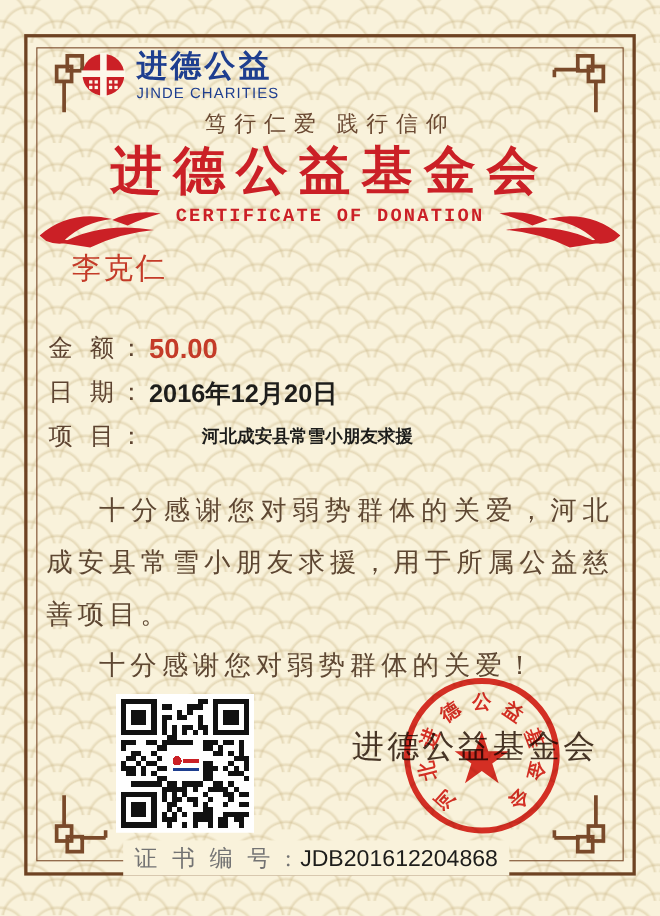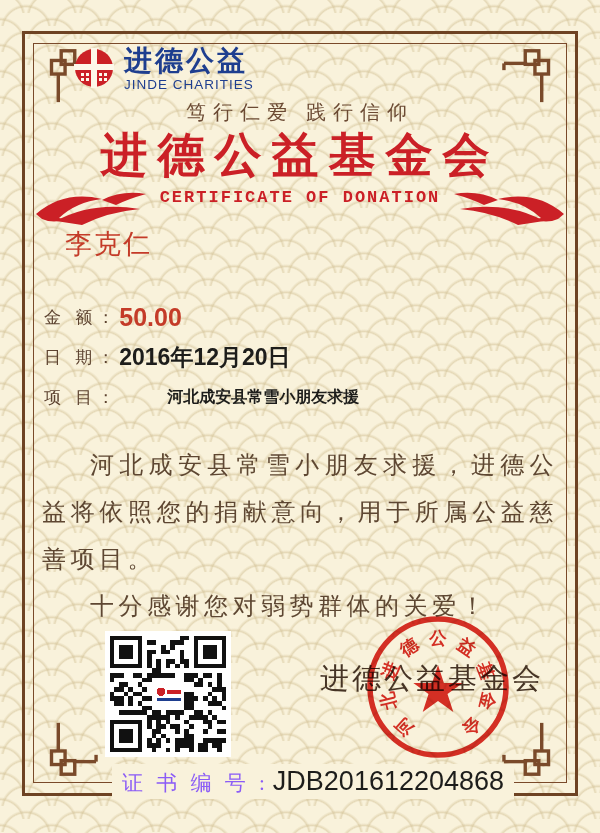--- a/index.html
+++ b/index.html
@@ -64,21 +64,21 @@
   }
 
   .donor{
     position:absolute;left:40px;top:226px;
     font-size:27px;color:#c43b28;letter-spacing:2px;margin-left:25px;
   }
   .fields{position:absolute;left:44px;top:297px;}
   .field{height:40px;display:flex;align-items:center;}
   .field .lbl{
     font-family:"Liberation Serif","DejaVu Serif",serif;
-    font-size:17px;color:#5d4330;letter-spacing:5px;white-space:pre;
+    font-size:22px;color:#5d4330;letter-spacing:5px;white-space:pre;
   }
   .field .val{font-size:23px;color:#1d1d1b;font-weight:bold;}
   .field .val.red{color:#c43b28;font-size:25px;}
   .field.project .val{font-size:16px;margin-left:48px;}
 
   .bodytext{
     position:absolute;left:42px;right:42px;top:442px;
     font-family:"Liberation Serif","DejaVu Serif",serif;
     font-size:24px;color:#5e4732;letter-spacing:4.5px;
     line-height:47px;text-align:justify;text-justify:inter-character;
@@ -99,23 +99,23 @@
   }
   .seal svg{width:100%;height:100%;}
 
   .certno{
     position:absolute;left:112px;top:764px;z-index:1;
     background:#f9f2db;padding:2px 10px;white-space:nowrap;
     display:flex;align-items:baseline;
   }
   .certno .lbl{
     font-family:"Liberation Serif","DejaVu Serif",serif;
-    font-size:21px;color:#8b5cf6;letter-spacing:4px;
-  }
-  .certno .val{font-size:27px;color:#1d1d1b;margin-left:4px;}
+    font-size:21px;color:#737373;letter-spacing:4px;
+  }
+  .certno .val{font-size:21px;color:#1d1d1b;margin-left:4px;}
 </style>
 </head>
 <body>
 
 <div class="page">
 
   <div class="border-outer"></div>
   <div class="border-inner"></div>
 
   <div class="corner tl"><svg viewBox="0 0 64 64">
@@ -212,21 +212,21 @@
       <span class="lbl">日 期：</span>
       <span class="val">2016年12月20日</span>
     </div>
     <div class="field project">
       <span class="lbl">项 目：</span>
       <span class="val">河北成安县常雪小朋友求援</span>
     </div>
   </div>
 
   <div class="bodytext">
-    <p>河北成安县常雪小朋友求援，进德公益将依照您的捐献意向，用于所属公益慈善项目。</p>
+    <p>十分感谢您对弱势群体的关爱，河北成安县常雪小朋友求援，用于所属公益慈善项目。</p>
     <p>十分感谢您对弱势群体的关爱！</p>
   </div>
 
   <div class="qr">
     <svg id="qr-svg" viewBox="0 0 27 27" shape-rendering="crispEdges">
         <rect width="27" height="27" fill="#ffffff"></rect>
         <rect x="16" y="1" width="1" height="1" fill="#111"></rect>
         <rect x="17" y="1" width="1" height="1" fill="#111"></rect>
         <rect x="9" y="2" width="1" height="1" fill="#111"></rect>
         <rect x="10" y="2" width="1" height="1" fill="#111"></rect>

